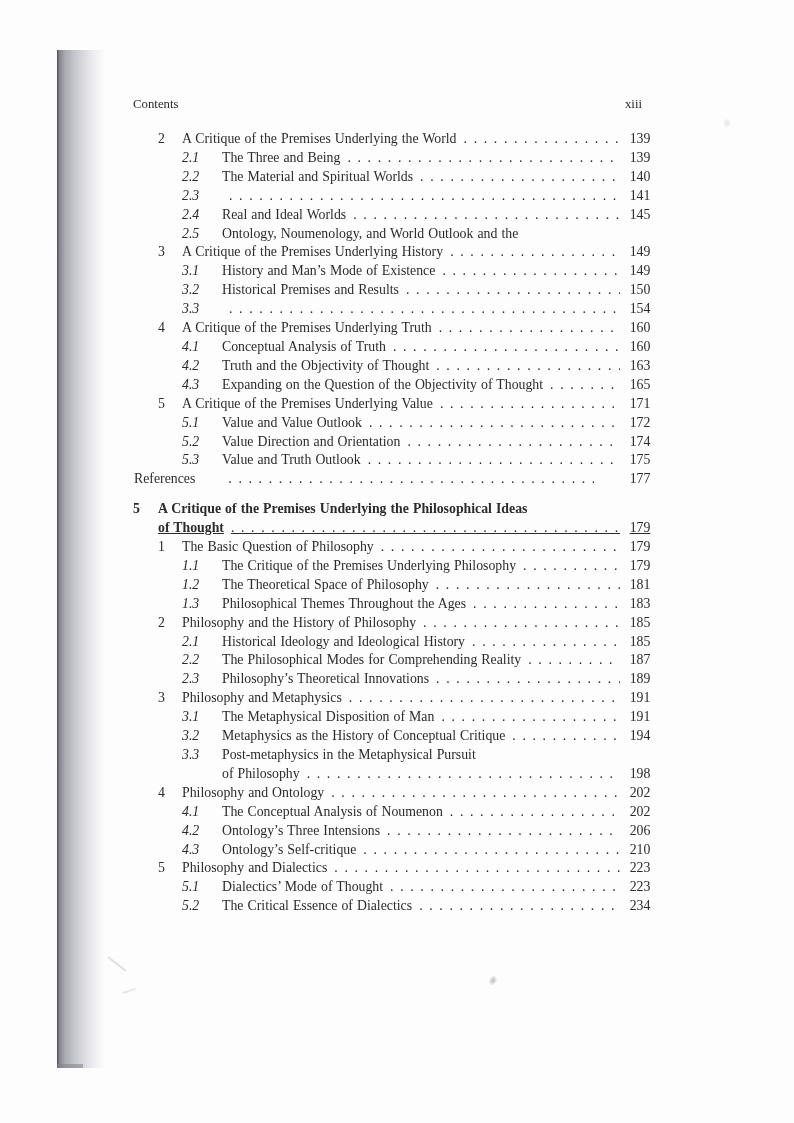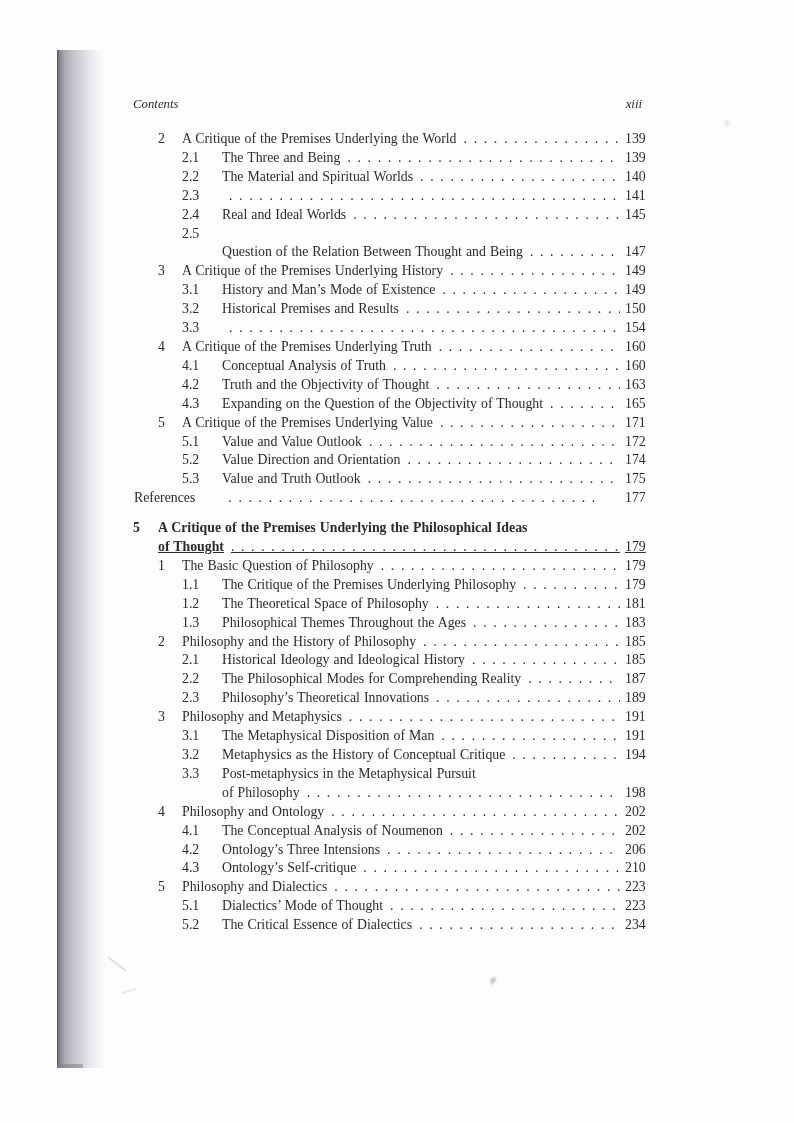--- a/index.html
+++ b/index.html
@@ -37,21 +37,20 @@
 
   .header {
     position: absolute;
     left: 133px; top: 97px;
     width: 522px;
     display: flex;
     justify-content: space-between;
     align-items: baseline;
     font-size: 12.8px;
     word-spacing: .5px;
-    font-style: italic;
   }
   .header .folio { padding-right: 13px; }
 
   .toc {
     position: absolute;
     left: 133px; top: 130px;
     width: 522px;
     font-size: 13.8px;
     word-spacing: .6px;
   }
@@ -67,26 +66,26 @@
     min-width: 0;
     overflow: hidden;
     white-space: nowrap;
     margin: 0 5px 0 7px;
     color: var(--ink);
   }
   .leader::after {
     content: ". . . . . . . . . . . . . . . . . . . . . . . . . . . . . . . . . . . . . . . . . . . . . . . . . . . . . . . . . . . . . . . . . . . . . . . . . . . .";
     letter-spacing: 1.3px;
   }
-  .page { flex: none; min-width: 30px; text-align: left; }
+  .page { flex: none; min-width: 30px; text-align: center; }
 
   .row.section    { padding-left: 25px; }
   .row.section .num { width: 24px; }
   .row.subsection { padding-left: 49px; }
-  .row.subsection .num { width: 40px; }
+  .row.subsection .num { width: 40px; font-style: italic; }
   .row.subcont    { padding-left: 89px; }
   .row.chapter .num { width: 25px; }
   .row.chaptercont { padding-left: 25px; text-decoration: underline; }
   .row.chapter, .row.chaptercont { font-weight: bold; }
   .row.chaptercont .leader, .row.chaptercont .page { font-weight: normal; }
   .row.references { padding-left: 1px; gap: 26px; }
   .gap { height: 11px; }
 
   
   .speck {
@@ -148,25 +147,21 @@
       <span class="page">141</span>
     </div>
     <div class="row subsection">
       <span class="num">2.4</span>
       <span class="title">Real and Ideal Worlds</span>
       <span class="leader"></span>
       <span class="page">145</span>
     </div>
     <div class="row subsection">
       <span class="num">2.5</span>
-    </div>
-    <div class="row subcont">
-      <span class="title">Question of the Relation Between Thought and Being</span>
-      <span class="leader"></span>
-      <span class="page">147</span>
+      <span class="title">Ontology, Noumenology, and World Outlook and the</span>
     </div>
     <div class="row section">
       <span class="num">3</span>
       <span class="title">A Critique of the Premises Underlying History</span>
       <span class="leader"></span>
       <span class="page">149</span>
     </div>
     <div class="row subsection">
       <span class="num">3.1</span>
       <span class="title">History and Man’s Mode of Existence</span>

